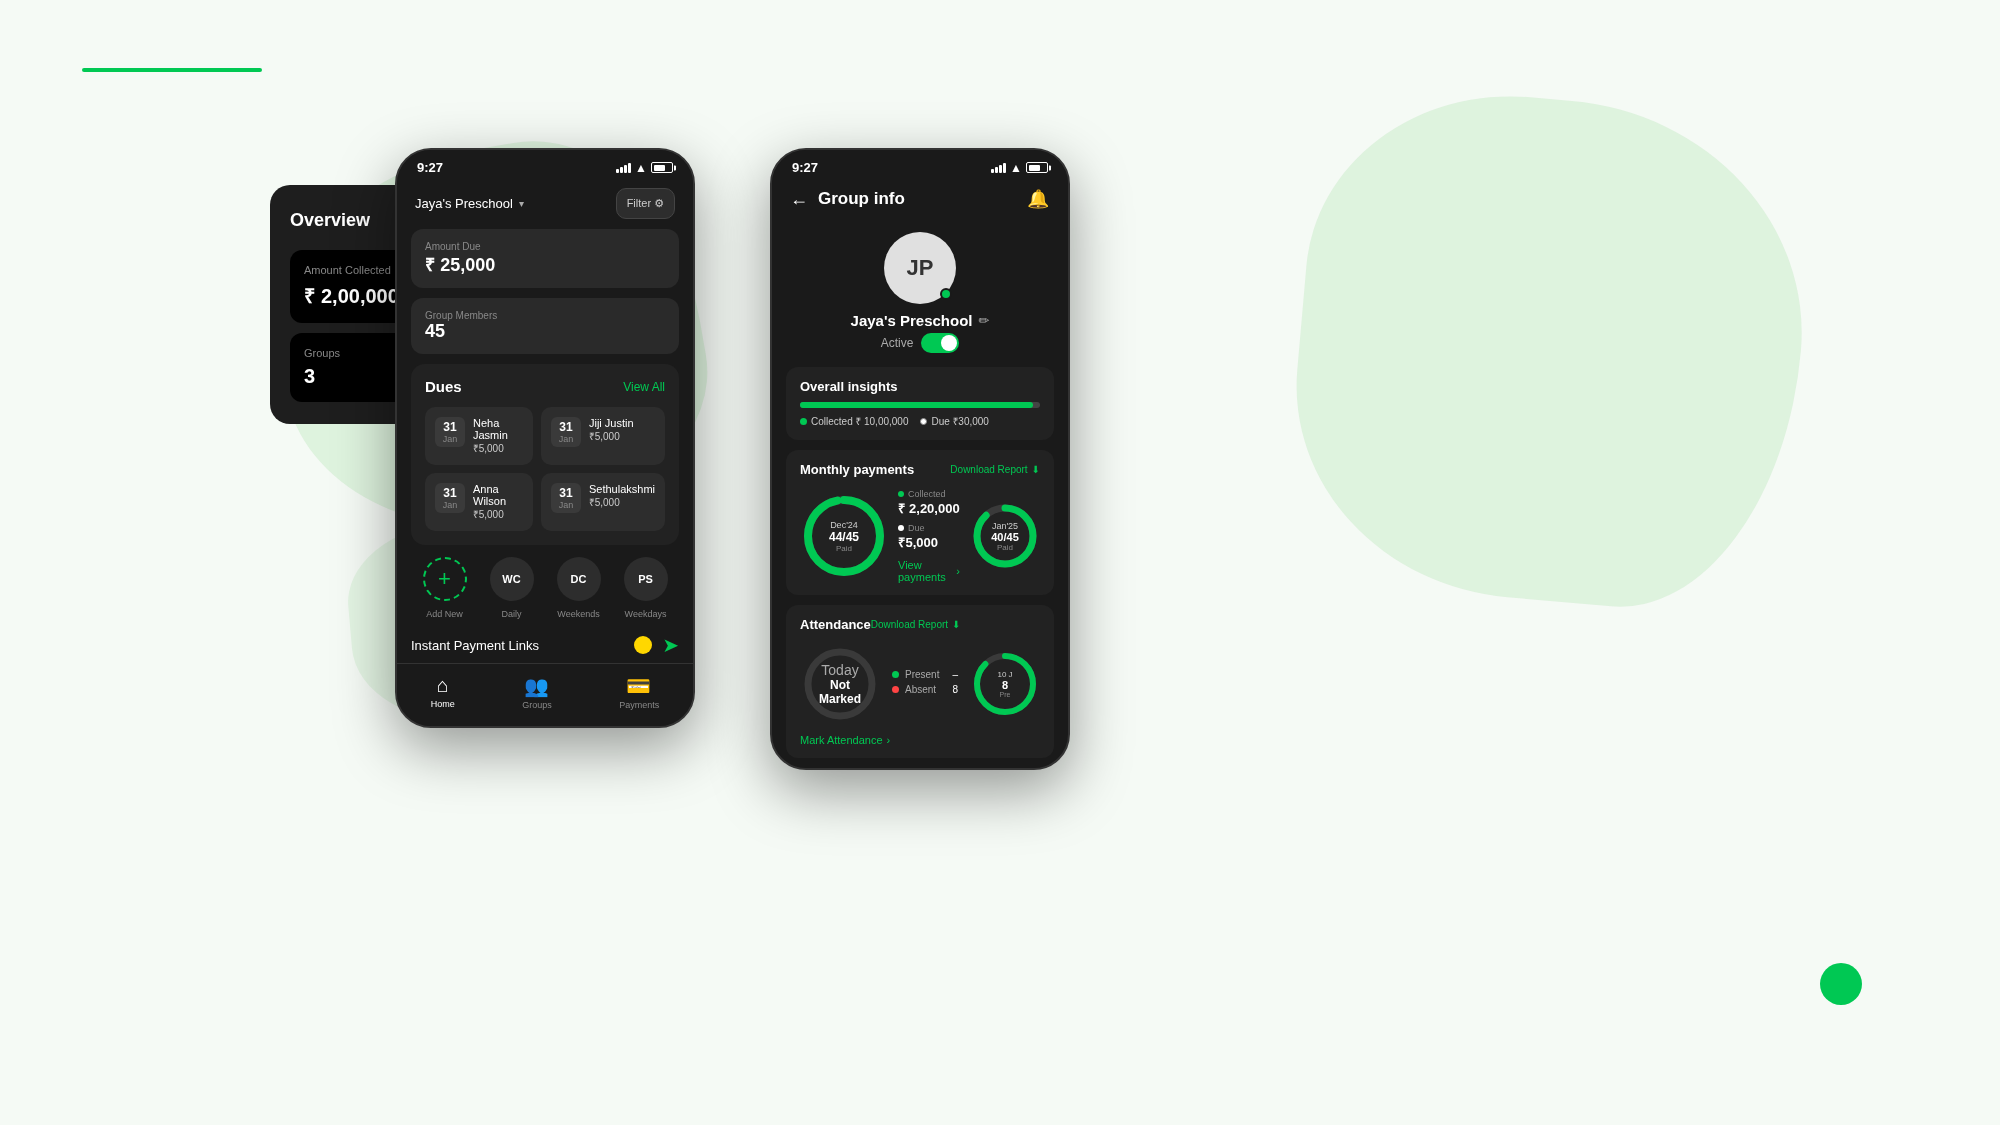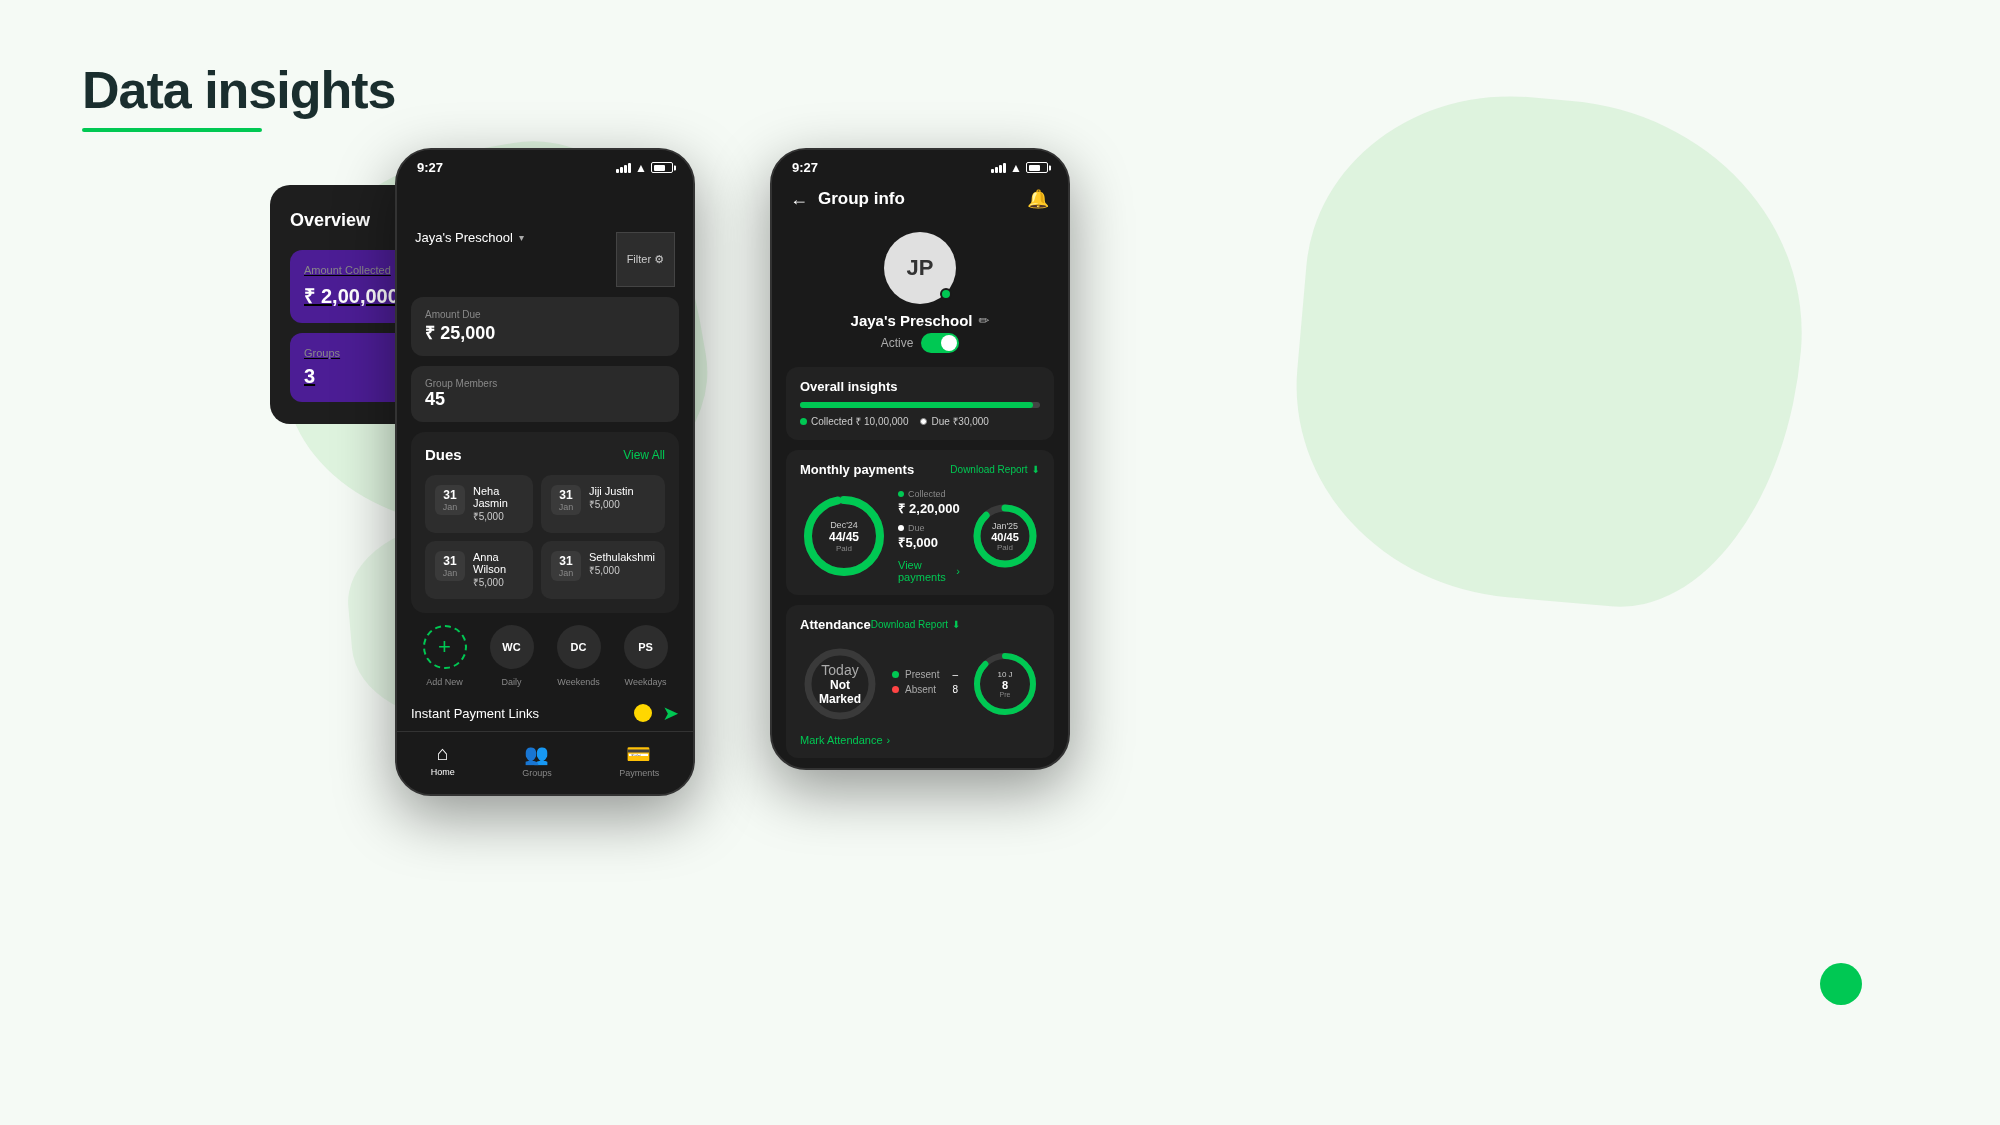--- a/index.html
+++ b/index.html
@@ -111,24 +111,23 @@
       align-items: center;
       gap: 6px;
     }
     .filter-icon { color: #888; font-size: 12px; }
     .stats-grid {
       display: grid;
       grid-template-columns: 1fr 1fr;
       gap: 10px;
     }
     .stat-card {
-      background: #4c1d95;
+      background: #000000;
       border-radius: 12px;
       padding: 14px;
-      text-decoration: underline;
     }
     .stat-label {
       color: #888;
       font-size: 11px;
       margin-bottom: 6px;
     }
     .stat-value {
       color: #fff;
       font-size: 20px;
       font-weight: 600;
@@ -195,25 +194,24 @@
     .preschool-selector {
       display: flex;
       align-items: center;
       gap: 6px;
     }
     .preschool-name { color: #fff; font-size: 13px; font-weight: 500; }
     .chevron-down { color: #aaa; font-size: 10px; }
     .filter-btn-sm {
       background: #2d2d2d;
       border: 1px solid #444;
-      border-radius: 0;
+      border-radius: 10px;
       color: #ccc;
       font-size: 11px;
-      padding: 20px 10px;
-      margin-top: 44px;
+      padding: 8px 10px;
     }
 
     
     .amount-banner {
       background: #2a2a2a;
       margin: 0 14px 10px;
       border-radius: 12px;
       padding: 12px 14px;
     }
     .amount-banner-label { color: #888; font-size: 10px; }
@@ -558,21 +556,20 @@
     ::-webkit-scrollbar { width: 0; }
   </style>
 </head>
 <body>
 
 <div class="brush-left"></div>
 <div class="brush-right"></div>
 <div class="brush-bottom-left"></div>
 
 <div class="page-title">
-  <h1>Data insights</h1>
   <div class="title-underline"></div>
 </div>
 
 <div class="overview-card">
   <div class="overview-header">
     <span class="overview-title">Overview</span>
     <button class="filter-btn">
       <span>Filter</span>
       <span class="filter-icon">⚙</span>
     </button>

